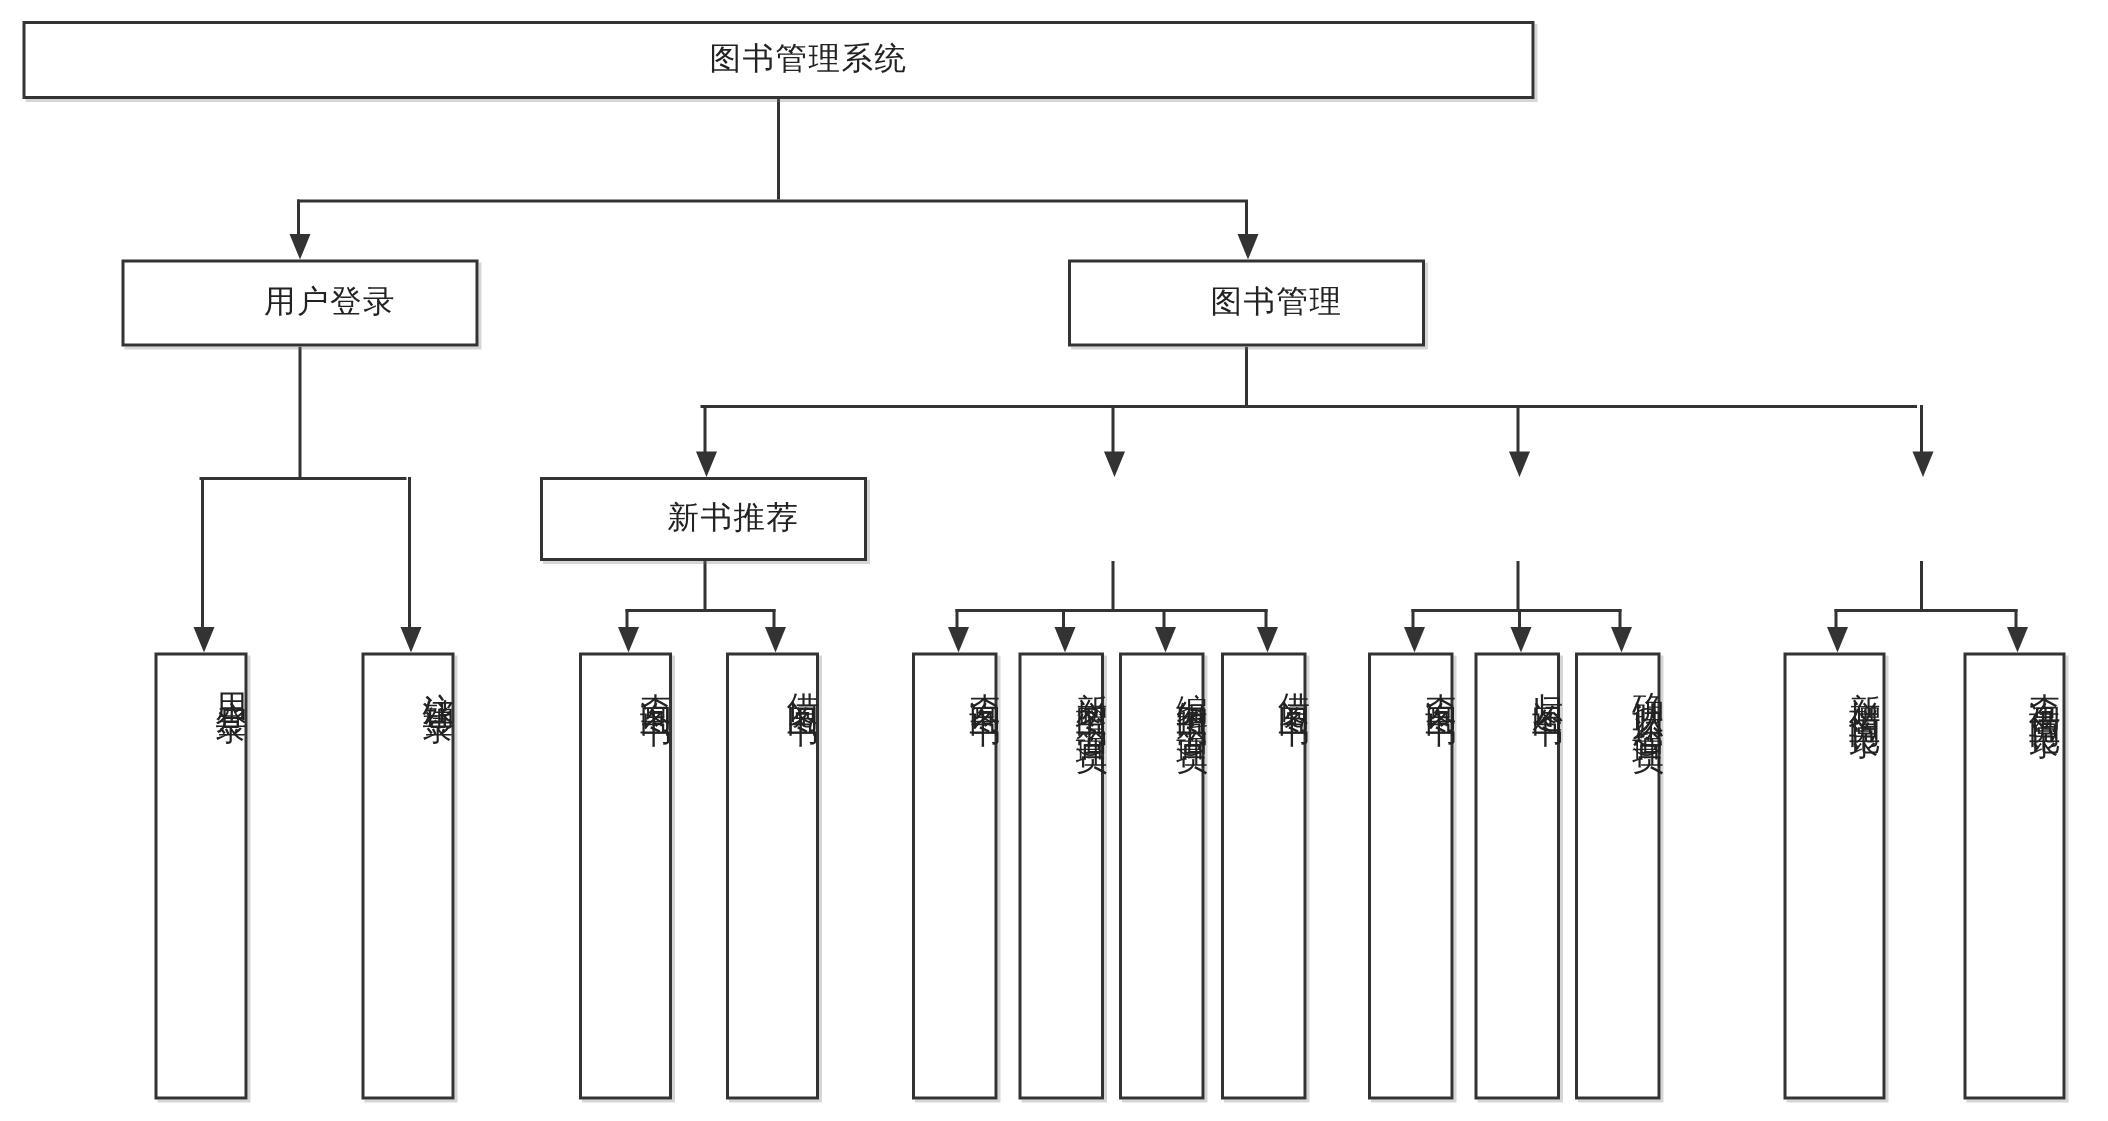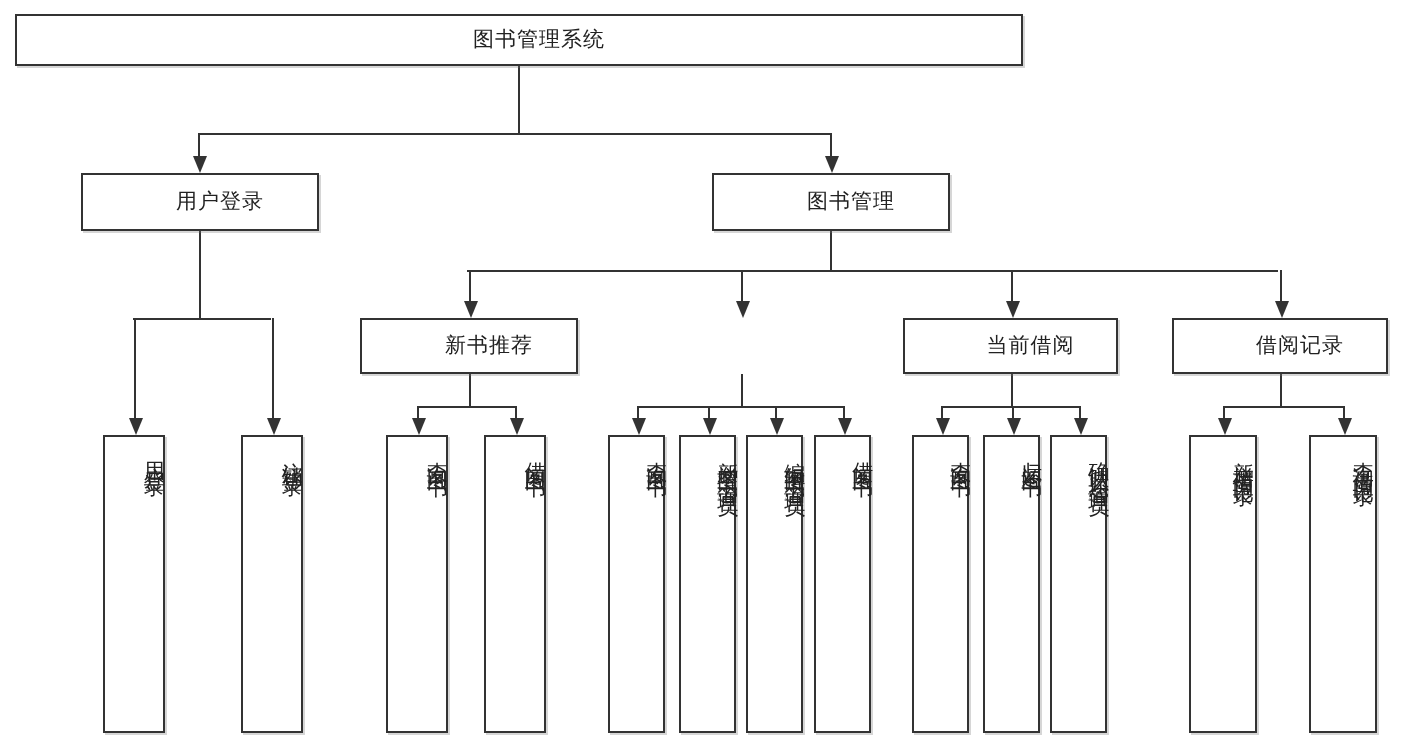--- a/index.html
+++ b/index.html
@@ -146,26 +146,20 @@
     </div>
     <div class="node horiz" style="left: 81px; top: 173px; width: 238px; height: 58px;">
       <span class="label">用户登录</span>
     </div>
     <div class="node horiz" style="left: 360px; top: 318px; width: 218px; height: 56px;">
       <span class="label">新书推荐</span>
     </div>
     <div class="node horiz" style="left: 712px; top: 173px; width: 238px; height: 58px;">
       <span class="label">图书管理</span>
     </div>
-    <div class="node horiz" style="left: 903px; top: 318px; width: 215px; height: 56px;">
-      <span class="label">当前借阅</span>
-    </div>
-    <div class="node horiz" style="left: 1172px; top: 318px; width: 216px; height: 56px;">
-      <span class="label">借阅记录</span>
-    </div>
     <div class="node vert" style="left: 103px; top: 435px; width: 62px; height: 298px;">
       <span class="label">用户登录</span>
     </div>
     <div class="node vert" style="left: 241px; top: 435px; width: 62px; height: 298px;">
       <span class="label">注销登录</span>
     </div>
     <div class="node vert" style="left: 386px; top: 435px; width: 62px; height: 298px;">
       <span class="label">查询图书</span>
     </div>
     <div class="node vert" style="left: 484px; top: 435px; width: 62px; height: 298px;">

